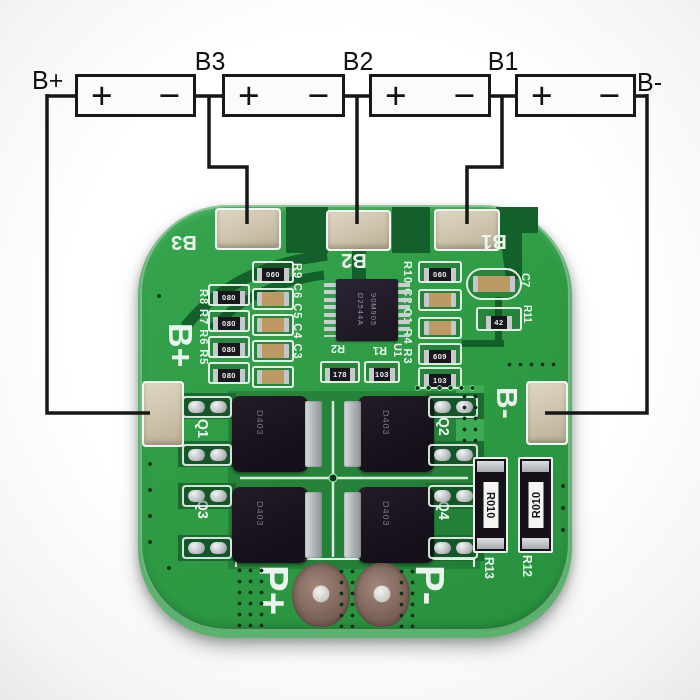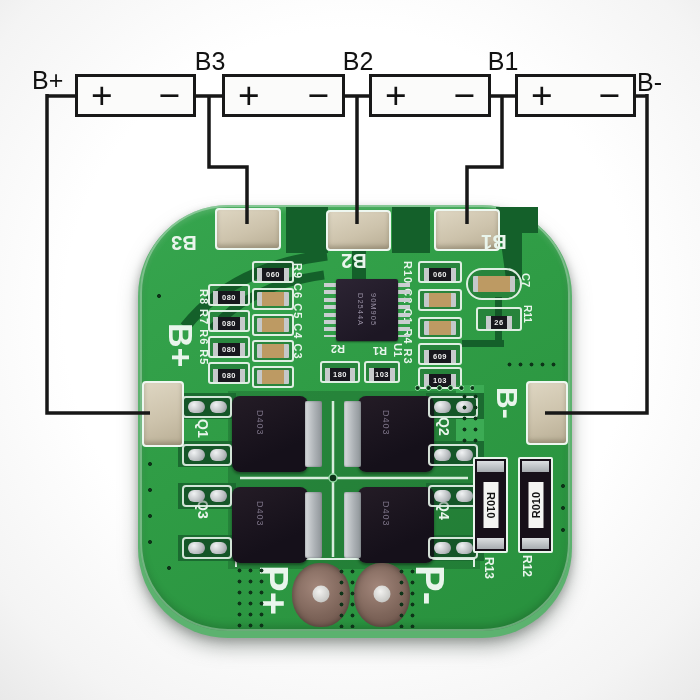--- a/index.html
+++ b/index.html
@@ -170,35 +170,35 @@
         </span>
       </div>
     <div class="res abs" style="left:278px;top:162px;width:44px;height:22px;">
         <span class="body">
           <b class="rv">103</b>
         </span>
       </div>
 
     <div class="res abs" style="left:180px;top:156px;width:40px;height:22px;">
         <span class="body">
-          <b class="rv">180</b>
+          <b class="rv">178</b>
         </span>
       </div>
     <div class="res abs" style="left:224px;top:156px;width:36px;height:22px;">
         <span class="body">
           <b class="rv">103</b>
         </span>
       </div>
 
     <div class="cap abs" style="left:326px;top:63px;width:56px;height:32px;border-radius:16px;">
         <span class="body" style="width:42px;height:16px;"></span>
       </div>
     <div class="res abs" style="left:336px;top:102px;width:46px;height:24px;">
         <span class="body" style="width:60%;">
-          <b class="rv">26</b>
+          <b class="rv">42</b>
         </span>
       </div>
 
     <div class="abs" style="left:184px;top:72px;width:86px;height:66px;">
       <div class="icpins abs" style="left:0;top:6px;width:12px;height:54px;"></div>
       <div class="icpins abs" style="left:74px;top:6px;width:12px;height:54px;"></div>
       <div class="icbody abs" style="left:12px;top:2px;width:62px;height:62px;">
         <span>D2544A</span>
         <span>90M905</span>
       </div>

